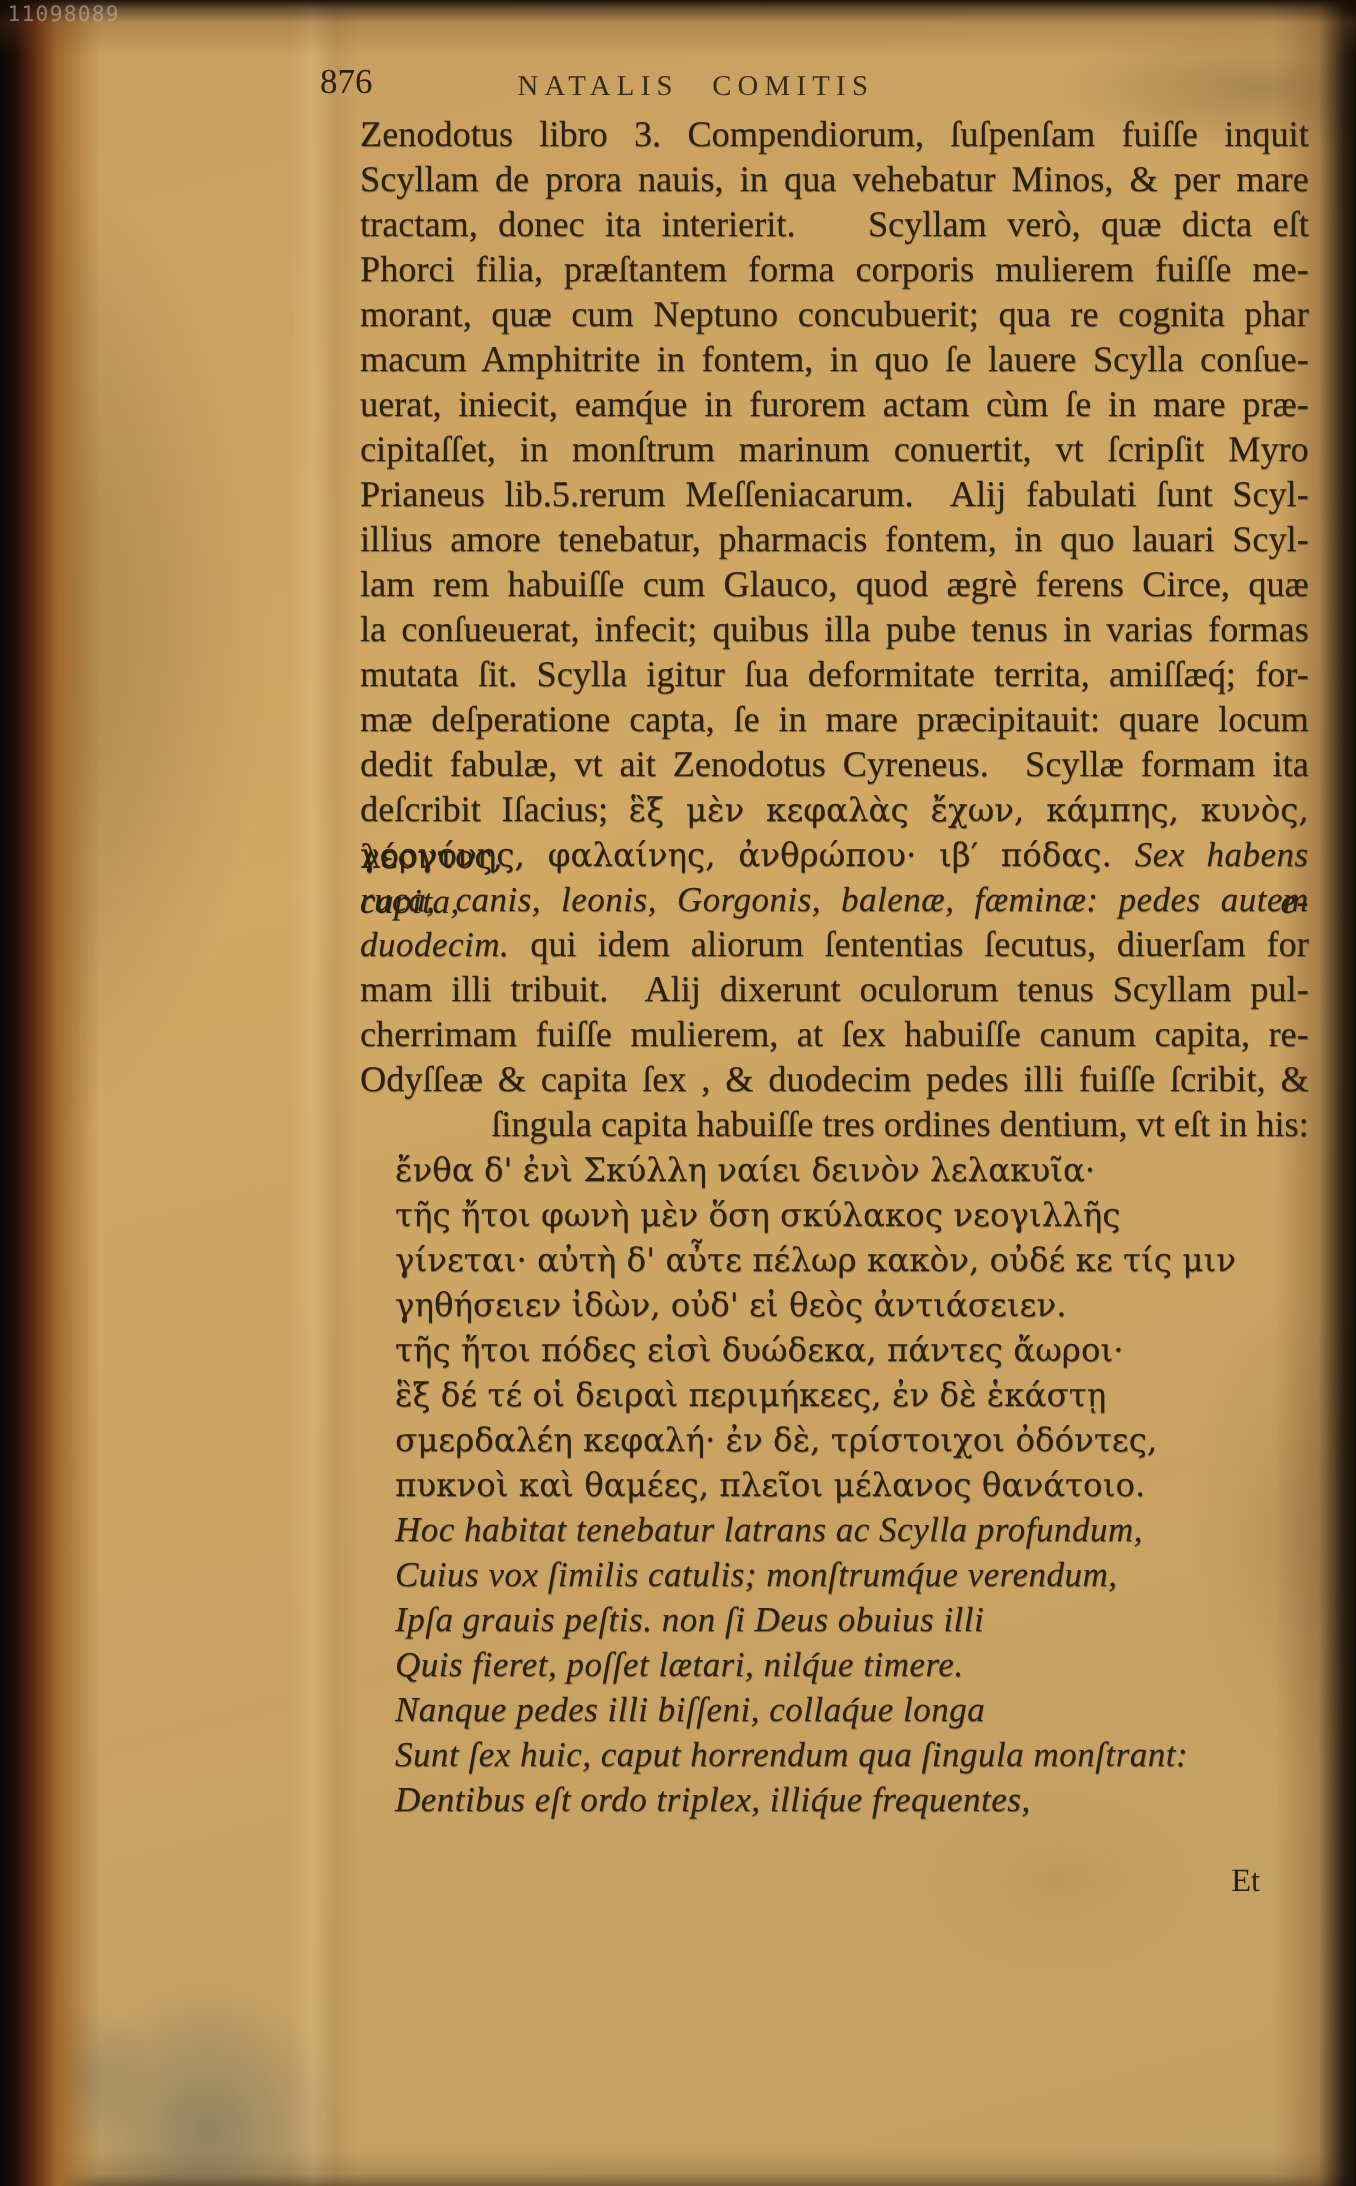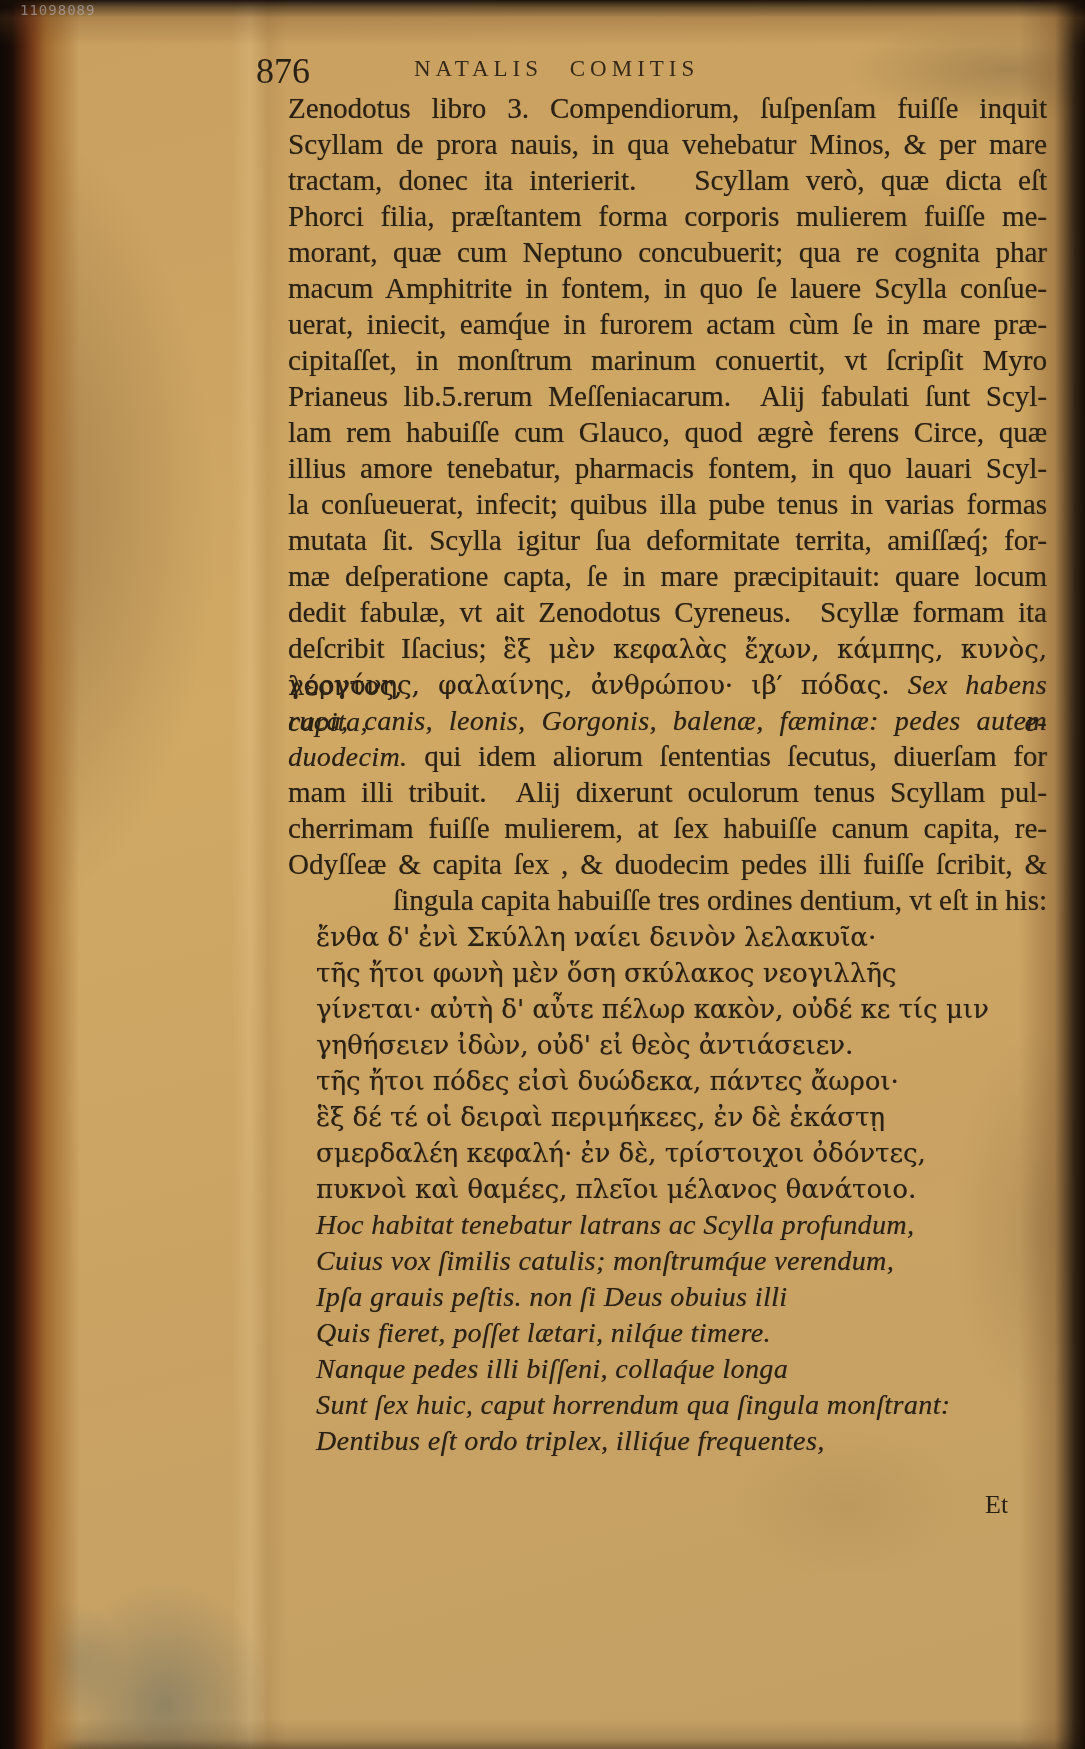--- a/index.html
+++ b/index.html
@@ -29,28 +29,28 @@
       
       radial-gradient(ellipse 230px 70px at 93% 4%, rgba(60,45,30,0.25), rgba(0,0,0,0) 72%),
       
       radial-gradient(ellipse 140px 90px at 85% 14%, rgba(90,60,30,0.10), rgba(0,0,0,0) 70%),
       radial-gradient(ellipse 160px 110px at 78% 86%, rgba(150,115,60,0.18), rgba(0,0,0,0) 70%),
       radial-gradient(ellipse 120px 260px at 96% 70%, rgba(110,80,45,0.20), rgba(0,0,0,0) 75%),
       
       linear-gradient(165deg, #c89f5f 0%, #d1a965 38%, #cba363 62%, #c3a065 100%);
   }
   .watermark{
-    position:absolute;left:20px;top:2px;
+    position:absolute;left:6px;top:2px;
     font-family:"DejaVu Sans Mono",monospace;
-    font-size:14px;color:rgba(185,182,186,0.60);
+    font-size:17px;color:rgba(185,182,186,0.60);
     letter-spacing:1px;
   }
   .pagenum{
     position:absolute;left:256px;top:50px;
-    font-size:36px;
+    font-size:28px;
   }
   .runtitle{
     position:absolute;left:414px;top:56px;
     font-size:23px;letter-spacing:5px;word-spacing:16px;
     color:#352a19;
   }
   .text-block{
     position:absolute;left:288px;right:38px;top:90px;
   }
   .line{
@@ -80,22 +80,22 @@
   <div class="text-block">
       <div class="line just"><span class="seg" data-style="roman">Zenodotus libro 3. Compendiorum, ſuſpenſam fuiſſe inquit</span></div>
       <div class="line just"><span class="seg" data-style="roman">Scyllam de prora nauis, in qua vehebatur Minos, &amp; per mare</span></div>
       <div class="line just"><span class="seg" data-style="roman">tractam, donec ita interierit.  Scyllam verò, quæ dicta eſt</span></div>
       <div class="line just"><span class="seg" data-style="roman">Phorci filia, præſtantem forma corporis mulierem fuiſſe me-</span></div>
       <div class="line just"><span class="seg" data-style="roman">morant, quæ cum Neptuno concubuerit; qua re cognita phar</span></div>
       <div class="line just"><span class="seg" data-style="roman">macum Amphitrite in fontem, in quo ſe lauere Scylla conſue-</span></div>
       <div class="line just"><span class="seg" data-style="roman">uerat, iniecit, eamq́ue in furorem actam cùm ſe in mare præ-</span></div>
       <div class="line just"><span class="seg" data-style="roman">cipitaſſet, in monſtrum marinum conuertit, vt ſcripſit Myro</span></div>
       <div class="line just"><span class="seg" data-style="roman">Prianeus lib.5.rerum Meſſeniacarum. Alij fabulati ſunt Scyl-</span></div>
+      <div class="line just"><span class="seg" data-style="roman">illius amore tenebatur, pharmacis fontem, in quo lauari Scyl-</span></div>
       <div class="line just"><span class="seg" data-style="roman">lam rem habuiſſe cum Glauco, quod ægrè ferens Circe, quæ</span></div>
-      <div class="line just"><span class="seg" data-style="roman">illius amore tenebatur, pharmacis fontem, in quo lauari Scyl-</span></div>
       <div class="line just"><span class="seg" data-style="roman">la conſueuerat, infecit; quibus illa pube tenus in varias formas</span></div>
       <div class="line just"><span class="seg" data-style="roman">mutata ſit. Scylla igitur ſua deformitate territa, amiſſæq́; for-</span></div>
       <div class="line just"><span class="seg" data-style="roman">mæ deſperatione capta, ſe in mare præcipitauit: quare locum</span></div>
       <div class="line just"><span class="seg" data-style="roman">dedit fabulæ, vt ait Zenodotus Cyreneus. Scyllæ formam ita</span></div>
       <div class="line just"><span class="seg" data-style="roman">deſcribit Iſacius; </span><span class="seg" data-style="greek">ἓξ μὲν κεφαλὰς ἔχων, κάμπης, κυνὸς, λέοντος,</span></div>
       <div class="line just"><span class="seg" data-style="greek">γοργόνης, φαλαίνης, ἀνθρώπου· ιβ′ πόδας. </span><span class="seg" data-style="italic">Sex habens capita, e-</span></div>
       <div class="line just"><span class="seg" data-style="italic">ruca, canis, leonis, Gorgonis, balenæ, fæminæ: pedes autem</span></div>
       <div class="line just"><span class="seg" data-style="italic">duodecim. </span><span class="seg" data-style="roman">qui idem aliorum ſententias ſecutus, diuerſam for</span></div>
       <div class="line just"><span class="seg" data-style="roman">mam illi tribuit. Alij dixerunt oculorum tenus Scyllam pul-</span></div>
       <div class="line just"><span class="seg" data-style="roman">cherrimam fuiſſe mulierem, at ſex habuiſſe canum capita, re-</span></div>

